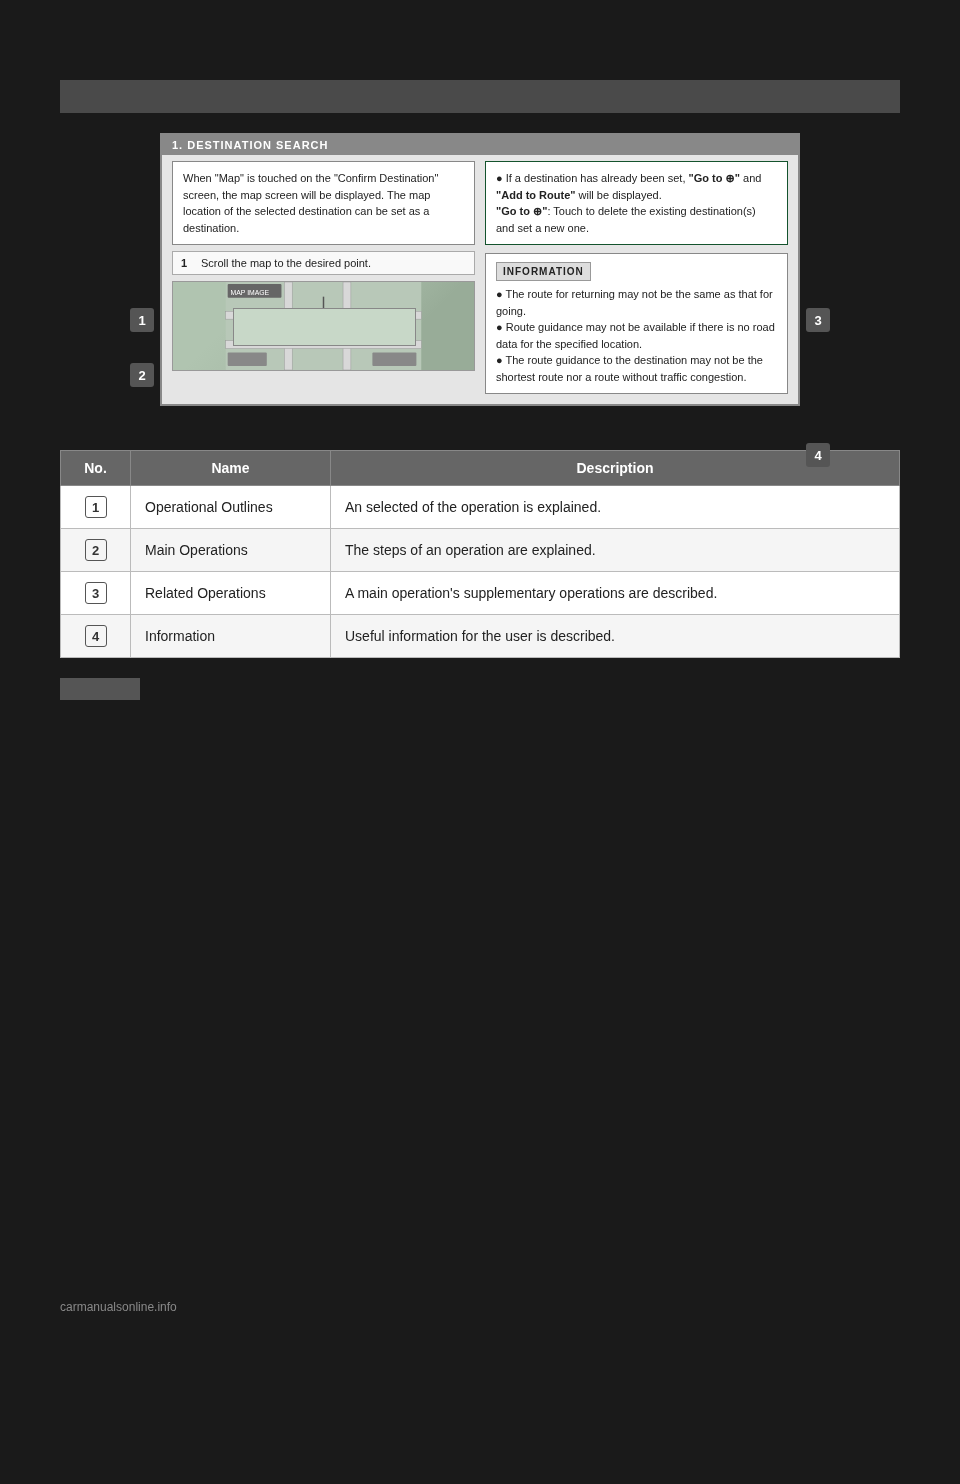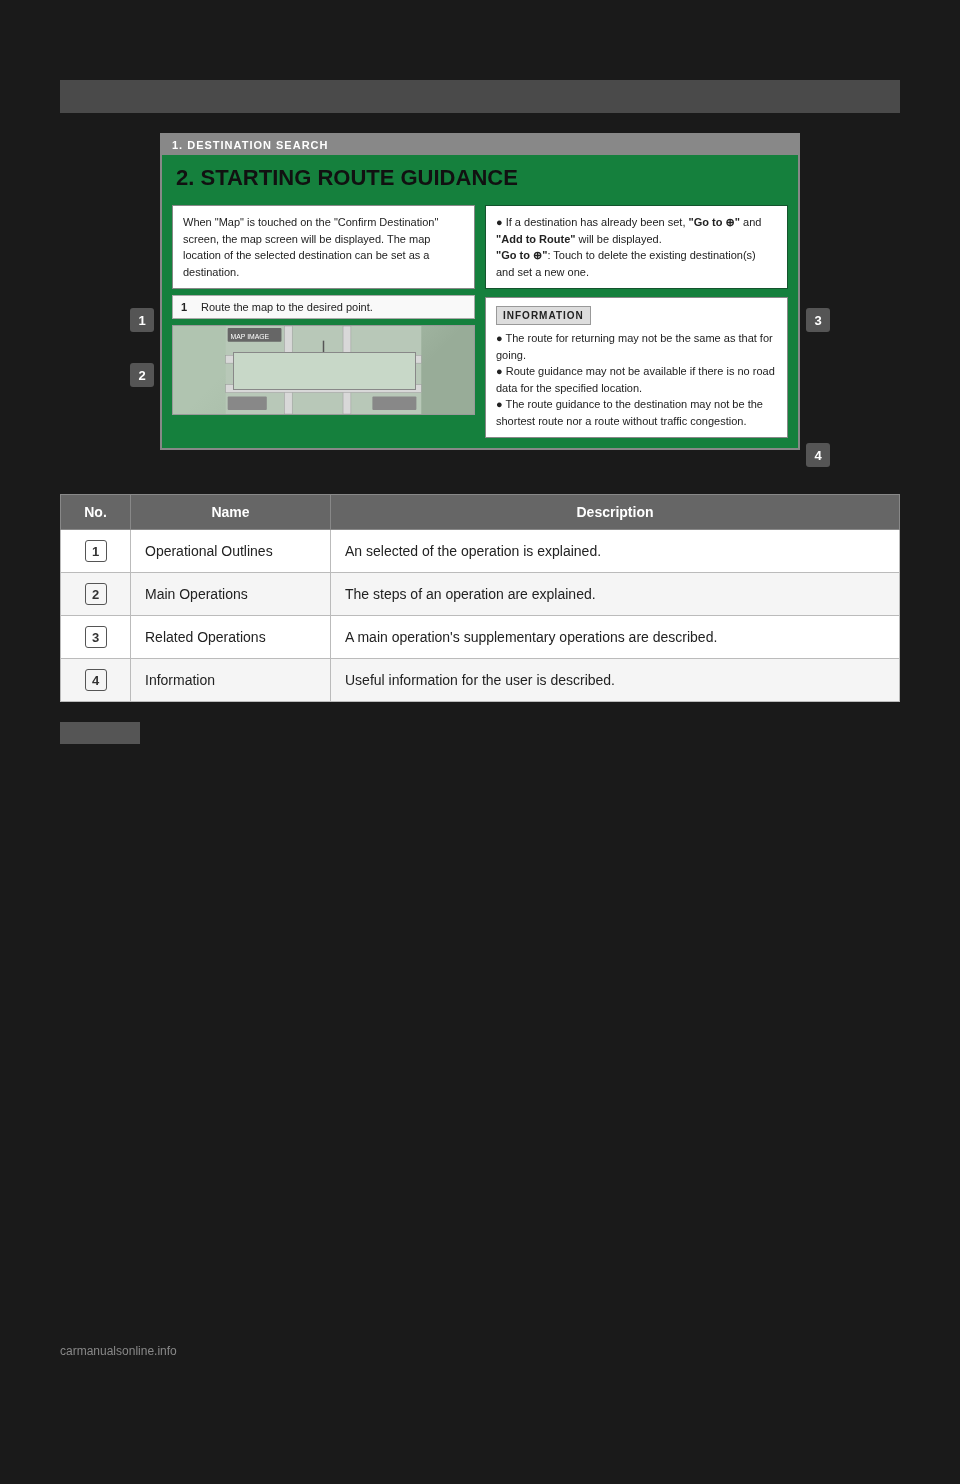--- a/index.html
+++ b/index.html
@@ -24,21 +24,21 @@
       color: #fff;
       padding: 8px 18px;
       font-size: 15px;
       font-weight: bold;
       margin-bottom: 20px;
       letter-spacing: 0.5px;
     }
 
     
     .diagram-container {
-      background: #15803d;
+      background: #e5e5e5;
       border: 2px solid #888;
       margin: 0 auto 24px auto;
       width: 640px;
       padding: 0;
       position: relative;
     }
 
     .diagram-inner-header {
       background: #888;
       color: #fff;
@@ -250,31 +250,30 @@
     <div class="arrow-label" style="left: 0px; top: 175px;">1</div>
 
     <div class="arrow-label" style="left: 0px; top: 230px;">2</div>
 
     <div class="arrow-label" style="right: 0px; top: 175px;">3</div>
 
     <div class="arrow-label" style="right: 0px; top: 310px;">4</div>
 
     <div class="diagram-container" style="margin: 0 30px; width: auto;">
       <div class="diagram-inner-header">1. DESTINATION SEARCH</div>
-      <div class="diagram-title">2. STARTING ROUTE GUIDANCE</div>
 
       <div class="diagram-content">
 
         <div class="left-panel">
           <div class="outline-box">
             <span>When "Map" is touched on the "Confirm Destination" screen, the map screen will be displayed. The map location of the selected destination can be set as a destination.</span>
           </div>
           <div class="step-row">
             <span class="step-number">1</span>
-            <span>Route the map to the desired point.</span>
+            <span>Scroll the map to the desired point.</span>
           </div>
 
           <div class="map-image-placeholder">
             <div class="map-fake">
               <svg width="100%" height="100%" viewBox="0 0 200 90" xmlns="http://www.w3.org/2000/svg">
                 <rect width="200" height="90" fill="#b8c8b8"></rect>
                 <rect x="0" y="30" width="200" height="8" fill="#d8d8d8" stroke="#999" stroke-width="0.5"></rect>
                 <rect x="60" y="0" width="8" height="90" fill="#d8d8d8" stroke="#999" stroke-width="0.5"></rect>
                 <rect x="120" y="0" width="8" height="90" fill="#d8d8d8" stroke="#999" stroke-width="0.5"></rect>
                 <rect x="0" y="60" width="200" height="8" fill="#d8d8d8" stroke="#999" stroke-width="0.5"></rect>

